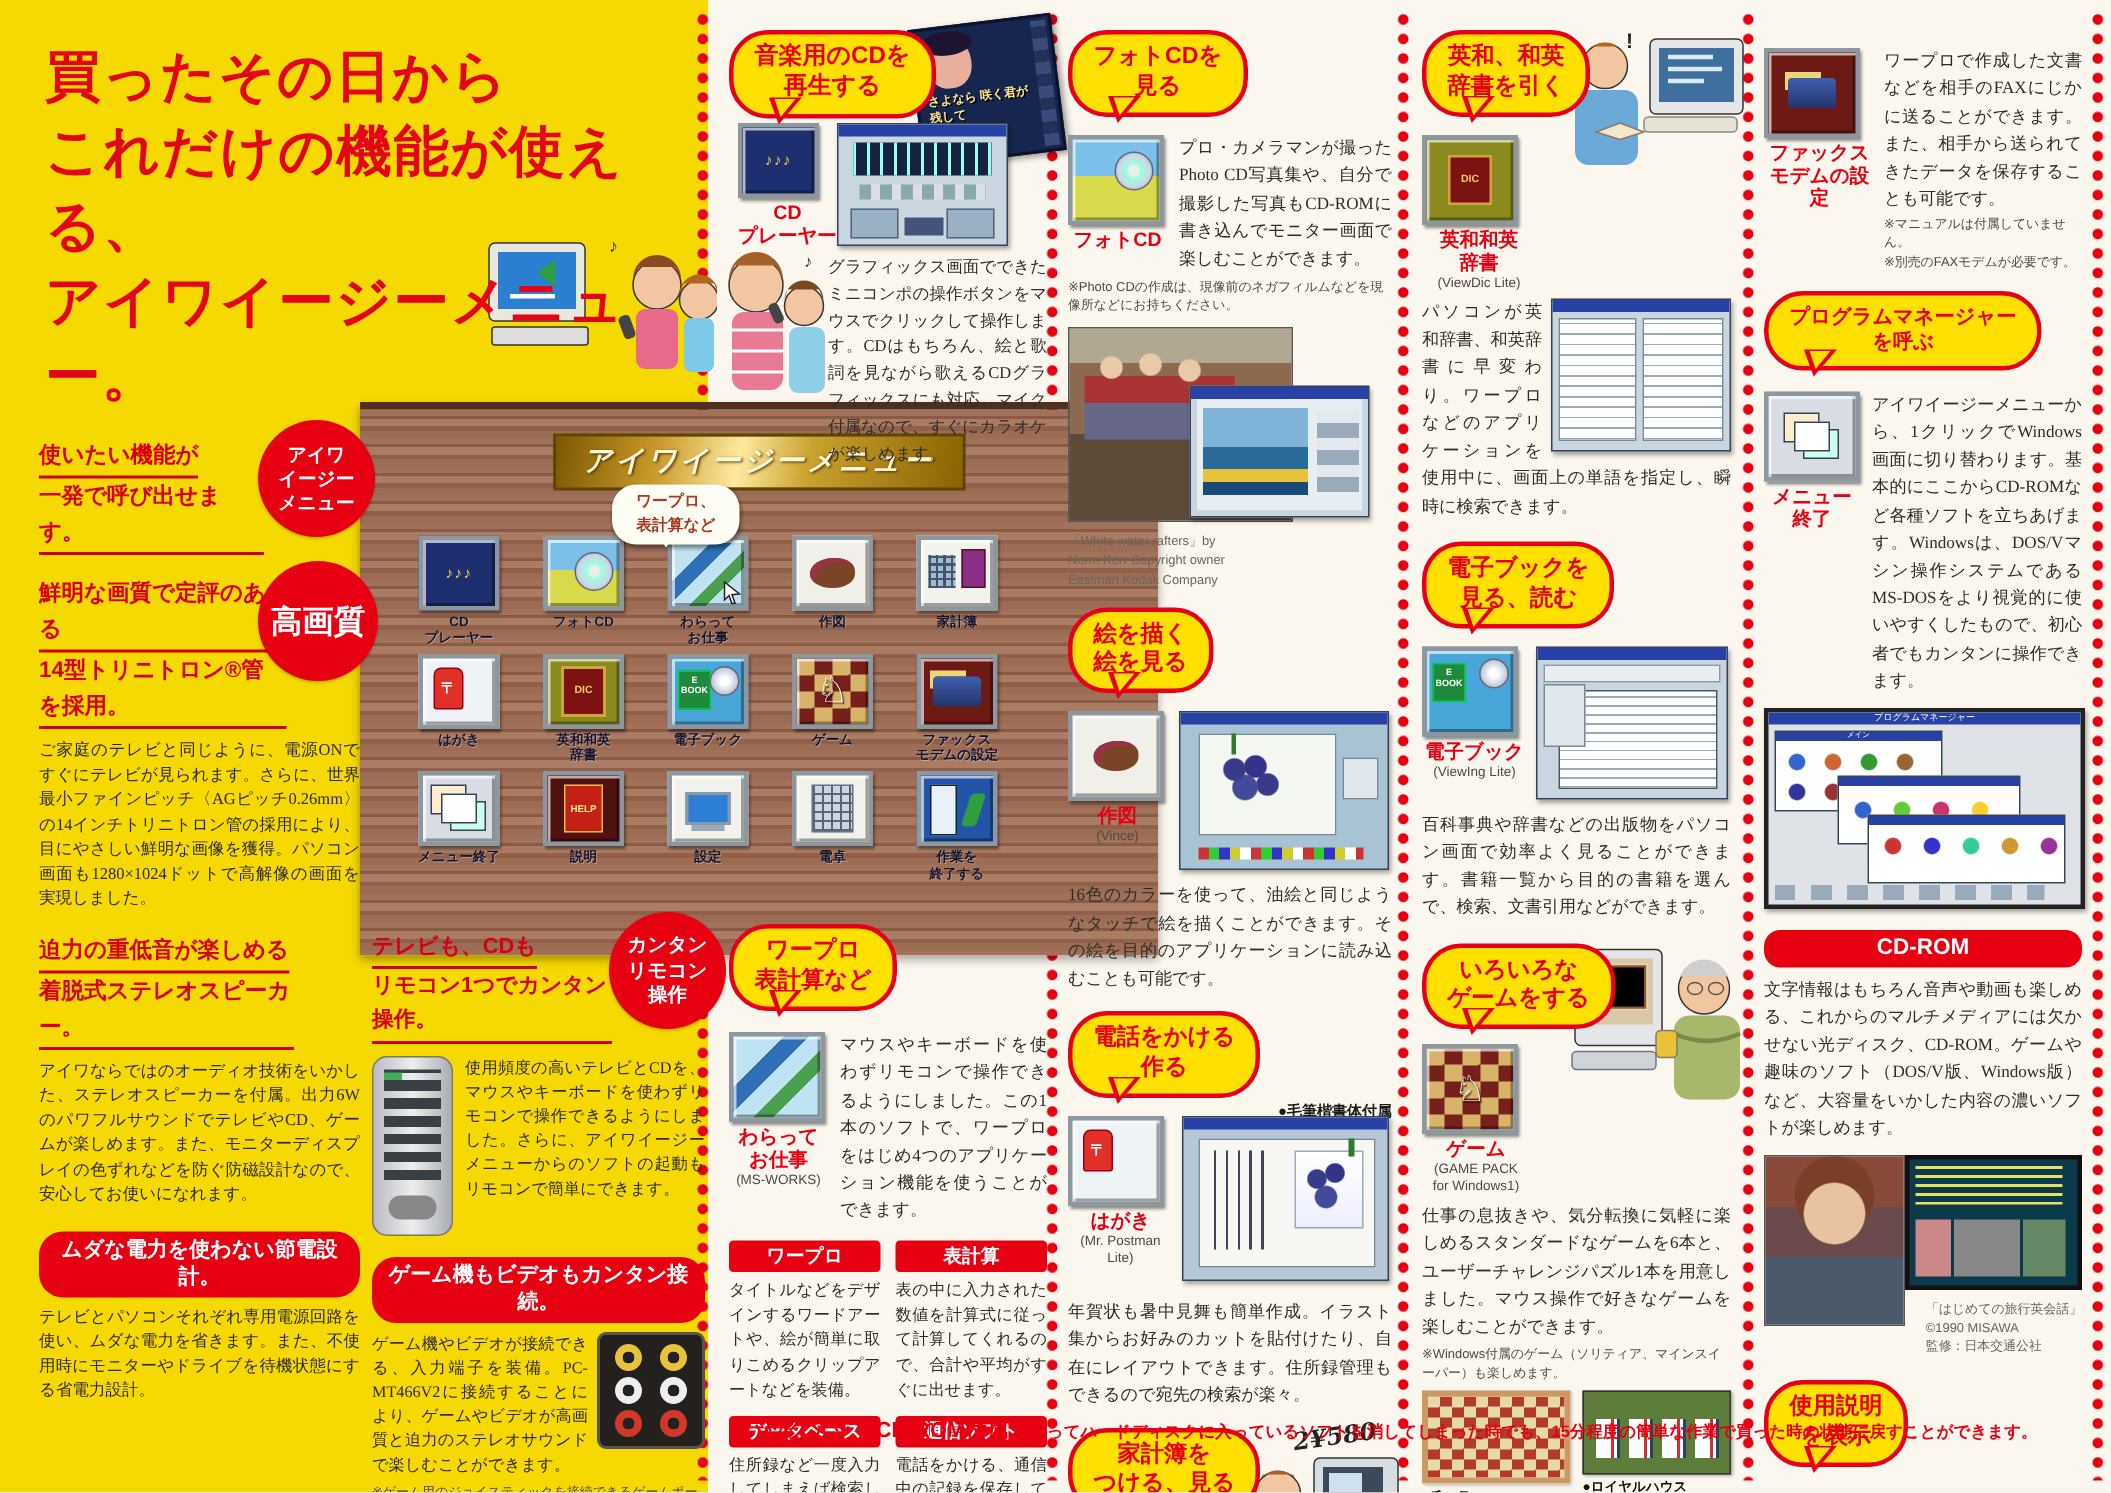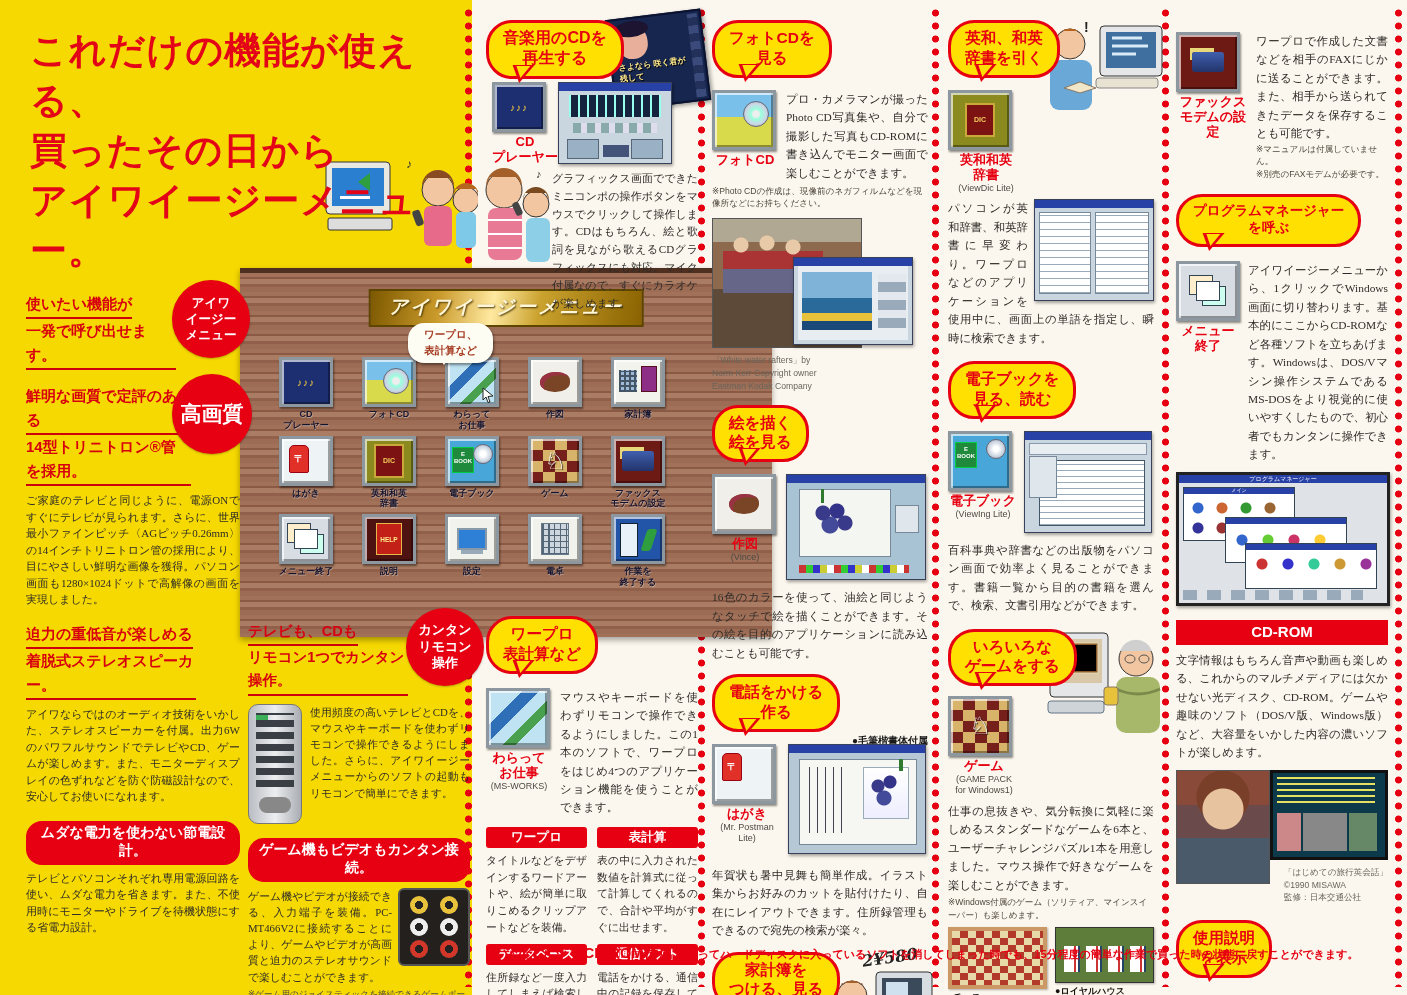--- a/index.html
+++ b/index.html
@@ -157,22 +157,22 @@
   <div id="yellow-bg"></div>
 
   <div class="dotline" style="left:464px"></div>
   <div class="dotline" style="left:697px"></div>
   <div class="dotline" style="left:931px"></div>
   <div class="dotline" style="left:1161px"></div>
   <div class="dotline" style="left:1394px"></div>
 
   <div class="abs" style="left:30px;top:26px;width:445px;z-index:3">
     <div style="font-size:37px;font-weight:bold;color:#e30517;line-height:1.35;letter-spacing:1px;">
+      <div>買ったその日から</div>
       <div>これだけの機能が使える、</div>
-      <div>買ったその日から</div>
       <div>アイワイージーメニュー。</div>
     </div>
   </div>
 
   <svg class="illus" style="left:318px;top:152px" width="160" height="132" viewBox="0 0 160 132">
     <rect x="8" y="10" width="64" height="52" rx="4" fill="#e8e8e0" stroke="#333"></rect>
     <rect x="14" y="16" width="52" height="38" fill="#2a7fd0"></rect>
     <path d="M40 30 l12 -9 v18 z" fill="#2f9e3f"></path>
     <rect x="22" y="44" width="30" height="3" fill="#fff"></rect>
     <rect x="10" y="66" width="64" height="12" rx="2" fill="#ddd" stroke="#333"></rect>
@@ -642,21 +642,21 @@
           <div class="tb" style="height:6px"></div>
           <div style="position:absolute;left:4px;top:10px;right:4px;bottom:4px;
                       background:radial-gradient(circle at 12px 10px,#c33 5px,rgba(0,0,0,0) 6px),radial-gradient(circle at 38px 10px,#33c 5px,rgba(0,0,0,0) 6px),radial-gradient(circle at 64px 10px,#3c9 5px,rgba(0,0,0,0) 6px),radial-gradient(circle at 90px 10px,#c93 5px,rgba(0,0,0,0) 6px),radial-gradient(circle at 116px 10px,#939 5px,rgba(0,0,0,0) 6px)"></div>
         </div>
         <div style="position:absolute;left:4px;bottom:3px;width:180px;height:10px;
                     background:repeating-linear-gradient(90deg,#9ab 0 14px,rgba(0,0,0,0) 14px 24px)"></div>
       </div>
     </div>
 
     <div class="sec" style="margin-top:14px">
-      <div class="pill" style="font-size:15px;border-radius:0">CD-ROM</div>
+      <div class="pill" style="font-size:15px;border-radius:11px">CD-ROM</div>
       <div class="tx" style="margin-top:6px">文字情報はもちろん音声や動画も楽しめる、これからのマルチメディアには欠かせない光ディスク、CD-ROM。ゲームや趣味のソフト（DOS/V版、Windows版）など、大容量をいかした内容の濃いソフトが楽しめます。</div>
       <div class="clearfix" style="margin-top:8px">
         <div class="photo-woman"></div>
         <div class="shot-eng"></div>
         <div class="cap" style="float: right; margin-top: 6px; text-align: left; white-space: pre-line;">「はじめての旅行英会話」
 ©1990 MISAWA
 監修：日本交通公社</div>
       </div>
     </div>
 

